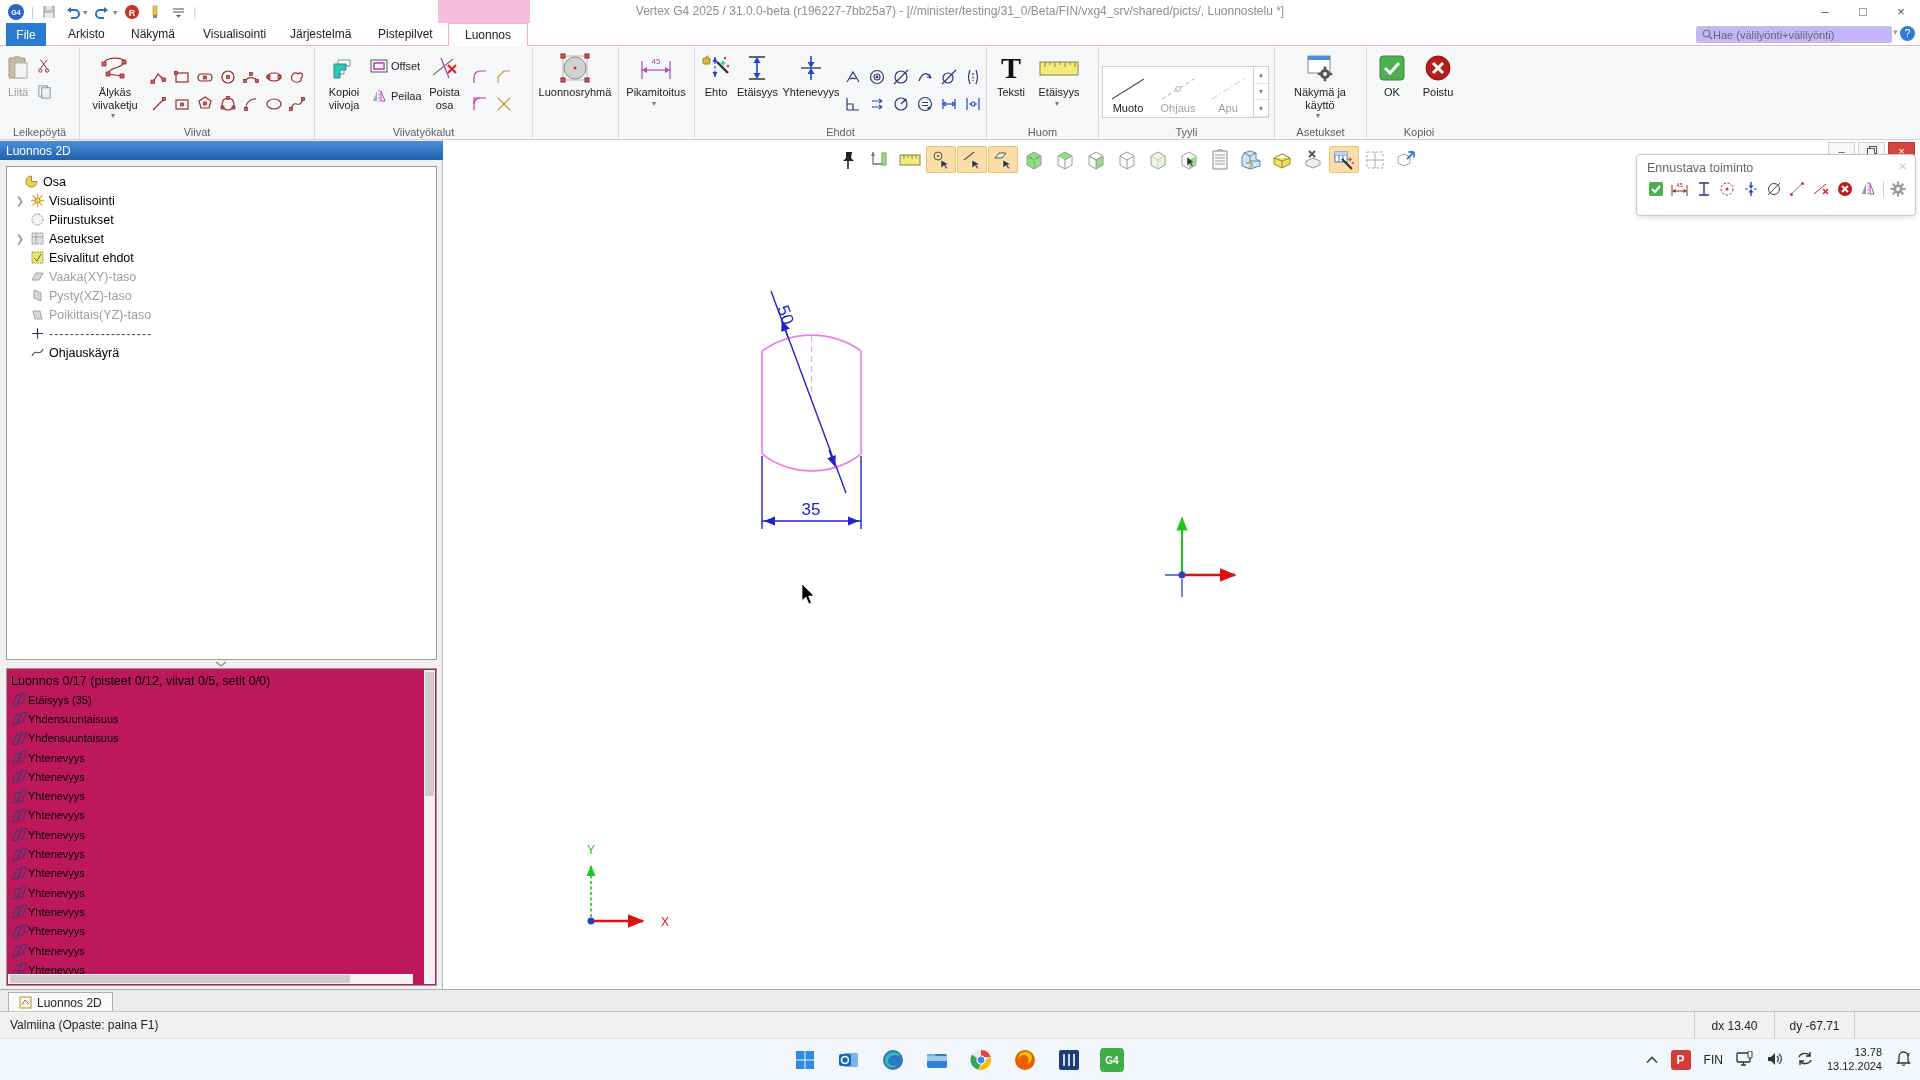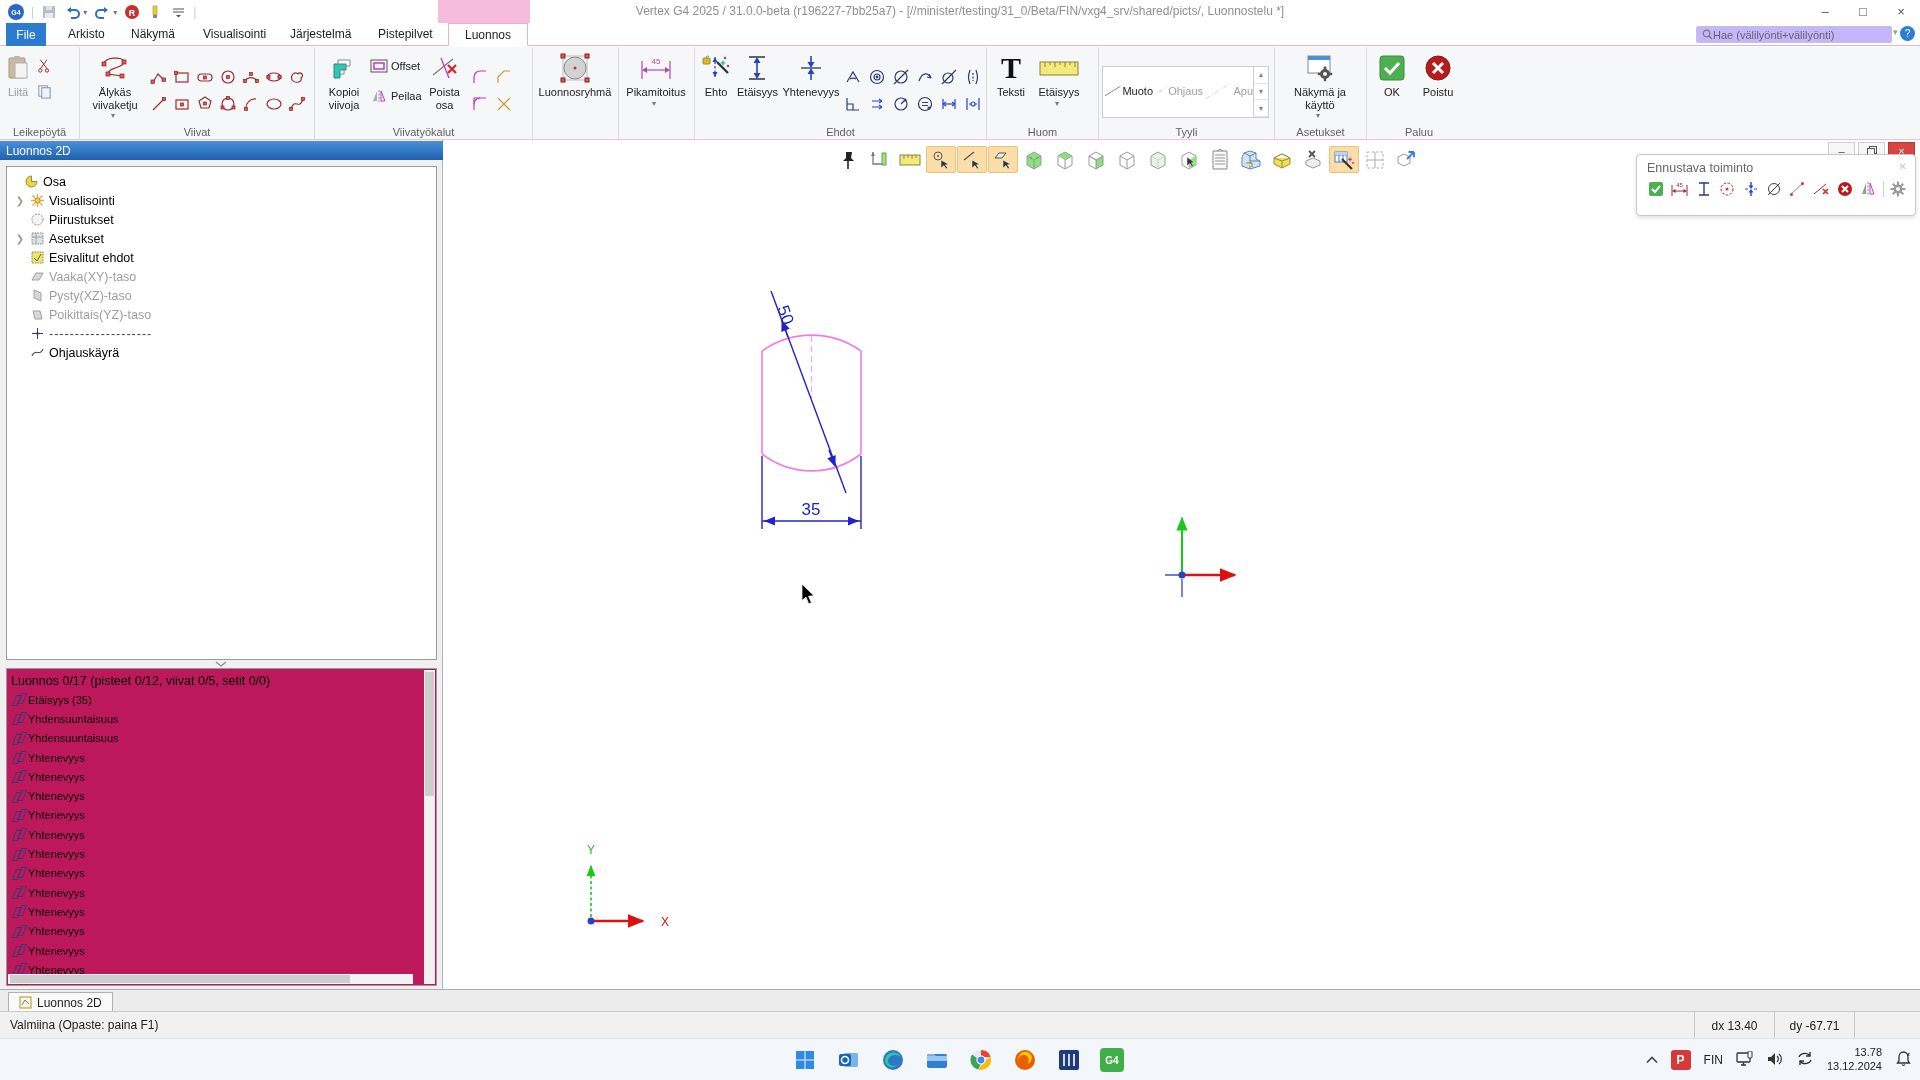--- a/index.html
+++ b/index.html
@@ -37,21 +37,21 @@
 .grid2{display:grid;grid-template-columns:repeat(2,24px);grid-auto-rows:27px;align-self:center;margin-top:6px}
 .gcell{display:flex;align-items:center;justify-content:center}
 .mi{width:18px;height:18px}
 .mi *{fill:none;stroke:#9a2d2d;stroke-width:1.2}
 .mi .f{fill:#d65c5c;stroke:#8c1d1d;stroke-width:.7}
 .nav *{stroke:#2f3a77!important}
 .blu *{stroke:#2244cc!important}
 .mag *{stroke:#c238c2!important}
 .gld *{stroke:#c79a3a!important}
 .gallery{display:flex;align-self:center;margin-top:10px;border:1px solid #cfcfcf;background:#fff;height:52px}
-.gtile{width:50px;display:flex;flex-direction:row;align-items:center;justify-content:space-between;padding-bottom:3px;font-size:11px;color:#222}
+.gtile{width:50px;display:flex;flex-direction:column;align-items:center;justify-content:flex-end;padding-bottom:3px;font-size:11px;color:#222}
 .gtile.mut{color:#a0a0a0}
 .gscroll{width:15px;border-left:1px solid #cfcfcf;display:flex;flex-direction:column}
 .gscroll span{flex:1;display:flex;align-items:center;justify-content:center;font-size:7px;color:#888;border-bottom:1px solid #e4e4e4}
 
 .workspace{position:absolute;left:0;top:140px;width:1920px;height:849px}
 .leftpanel{position:absolute;left:0;top:0;width:443px;height:849px;background:#f0f0f0;border-right:1px solid #b5b5b5}
 .lph{position:absolute;left:0;top:1px;width:443px;height:19px;background:linear-gradient(#4a90d9,#1e61ad);color:#fff;font-size:12px;display:flex;align-items:center;padding-left:6px}
 .treebox{position:absolute;left:6px;top:26px;width:431px;height:494px;background:#fff;border:1px solid #9a9a9a;overflow:hidden;padding-top:5px}
 .trow{height:19px;display:flex;align-items:center;font-size:12.5px;color:#000;gap:5px}
 .trow .tchev{width:10px;text-align:center;color:#9a9a9a;font-size:10px;margin-left:8px}
@@ -609,21 +609,21 @@
     </div>
     <div class="rbtn" style="width:48px">
       <span class="ric">
           <svg width="26" height="26" viewBox="0 0 26 26">
             <circle cx="13" cy="13" r="12" fill="#b71c1c" stroke="#8e1414"></circle>
             <path d="M8 8 L18 18 M18 8 L8 18" stroke="#fff" stroke-width="3"></path>
           </svg>
         </span>
       <span>Poistu</span>
     </div>
-    <div class="rglabel">Paluu</div>
+    <div class="rglabel">Kopioi</div>
   </div>
 </div>
 
 <div class="workspace">
 
   <div class="leftpanel">
     <div class="lph">Luonnos 2D</div>
 
     <div class="treebox">
       <div class="trow root">

